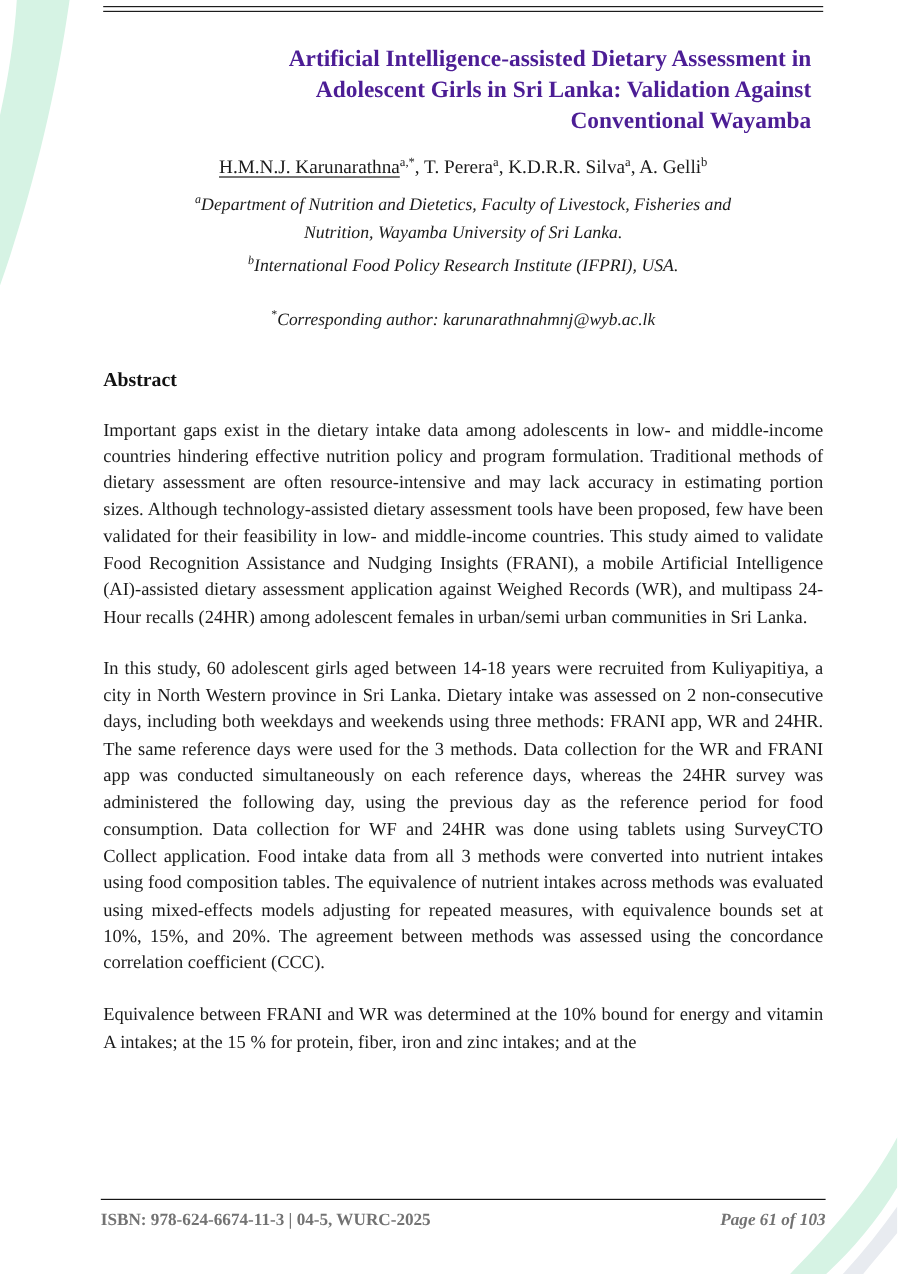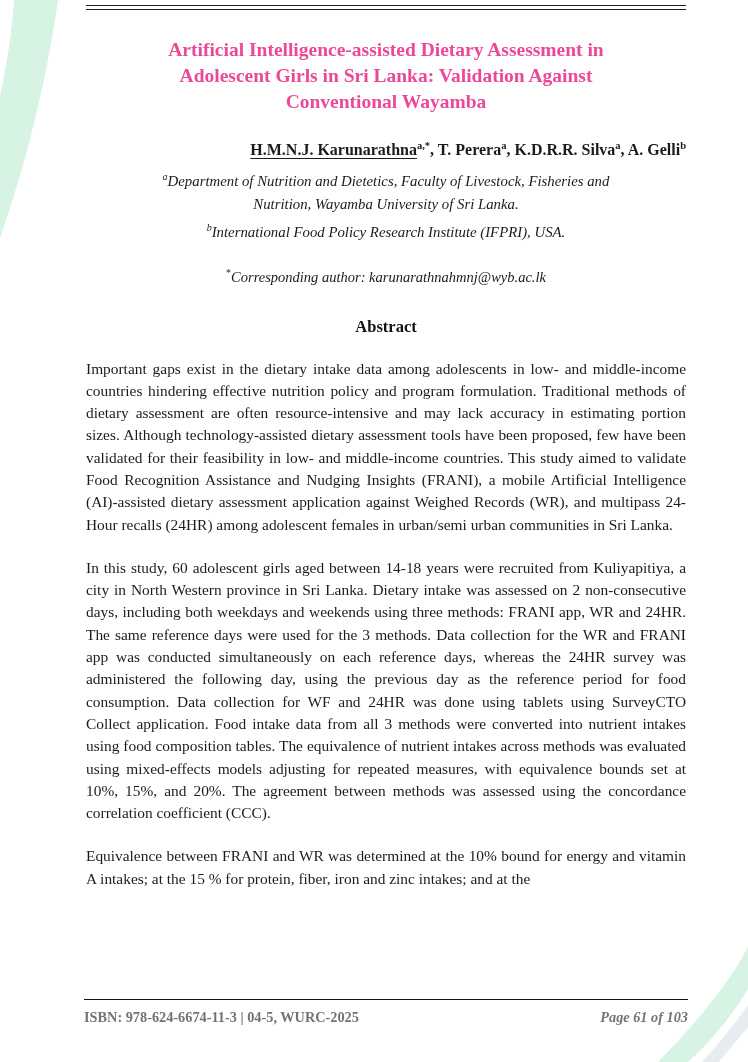--- a/index.html
+++ b/index.html
@@ -29,31 +29,30 @@
     margin-top: 5px;
     height: 2.5px;
     border-top: 1.7px solid #1c1c1c;
     border-bottom: 1px solid #1c1c1c;
   }
 
   h1.paper-title {
     margin: 27px 10px 0 10px;
     font-size: 19.5px;
     line-height: 26px;
-    text-align: center;
+    text-align: right;
     font-weight: bold;
-    color: #ec4899;
+    color: #4c1d95;
   }
   h1.paper-title .tline { display: block; }
 
   .authors {
-    margin-top: 25px;
-    text-align: right;
+    margin-top: 15px;
+    text-align: center;
     font-size: 16px;
-    font-weight: bold;
   }
   .authors sup { font-size: 10.5px; }
   .author-underline { text-decoration: underline; text-underline-offset: 3px; }
 
   .affiliations {
     margin-top: 6px;
     text-align: center;
     font-style: italic;
     font-size: 14.8px;
     line-height: 23px;
@@ -63,21 +62,21 @@
   .corresponding {
     margin-top: 23px;
     text-align: center;
     font-style: italic;
     font-size: 14.5px;
   }
   .corresponding sup { font-size: 10px; font-style: normal; }
 
   h2.abstract-heading {
     margin: 31px 0 0 0;
-    text-align: center;
+    text-align: left;
     font-size: 16.5px;
     font-weight: bold;
     color: #111;
   }
 
   p.abs {
     margin: 21px 0 0 0;
     font-size: 15.4px;
     line-height: 22.3px;
     text-align: justify;

